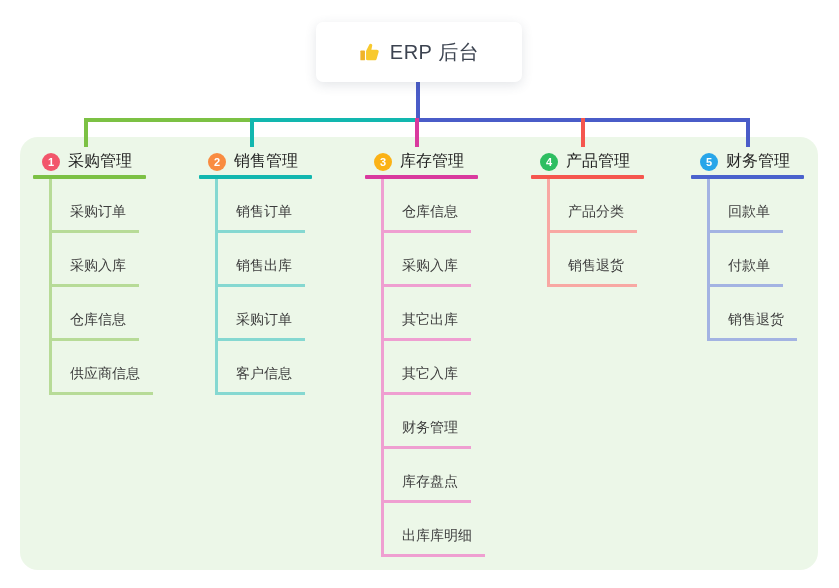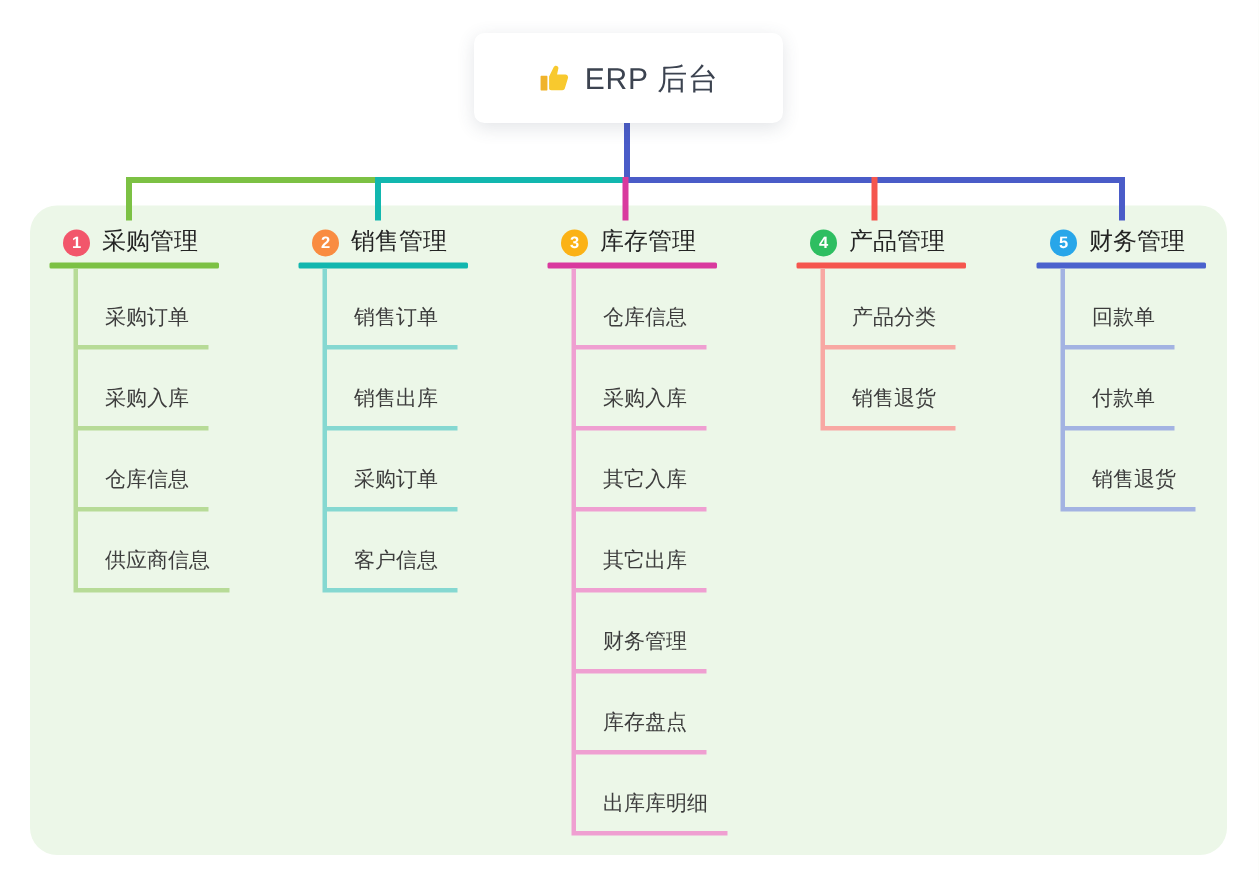--- a/index.html
+++ b/index.html
@@ -117,24 +117,24 @@
     </div>
     <div class="t-underline"></div>
     <div class="children">
       <div class="child-row">
           <div class="leaf">仓库信息</div>
         </div>
       <div class="child-row">
           <div class="leaf">采购入库</div>
         </div>
       <div class="child-row">
-          <div class="leaf">其它入库</div>
+          <div class="leaf">其它出库</div>
         </div>
       <div class="child-row">
-          <div class="leaf">其它出库</div>
+          <div class="leaf">其它入库</div>
         </div>
       <div class="child-row">
           <div class="leaf">财务管理</div>
         </div>
       <div class="child-row">
           <div class="leaf">库存盘点</div>
         </div>
       <div class="child-row">
           <div class="leaf">出库库明细</div>
         </div>

